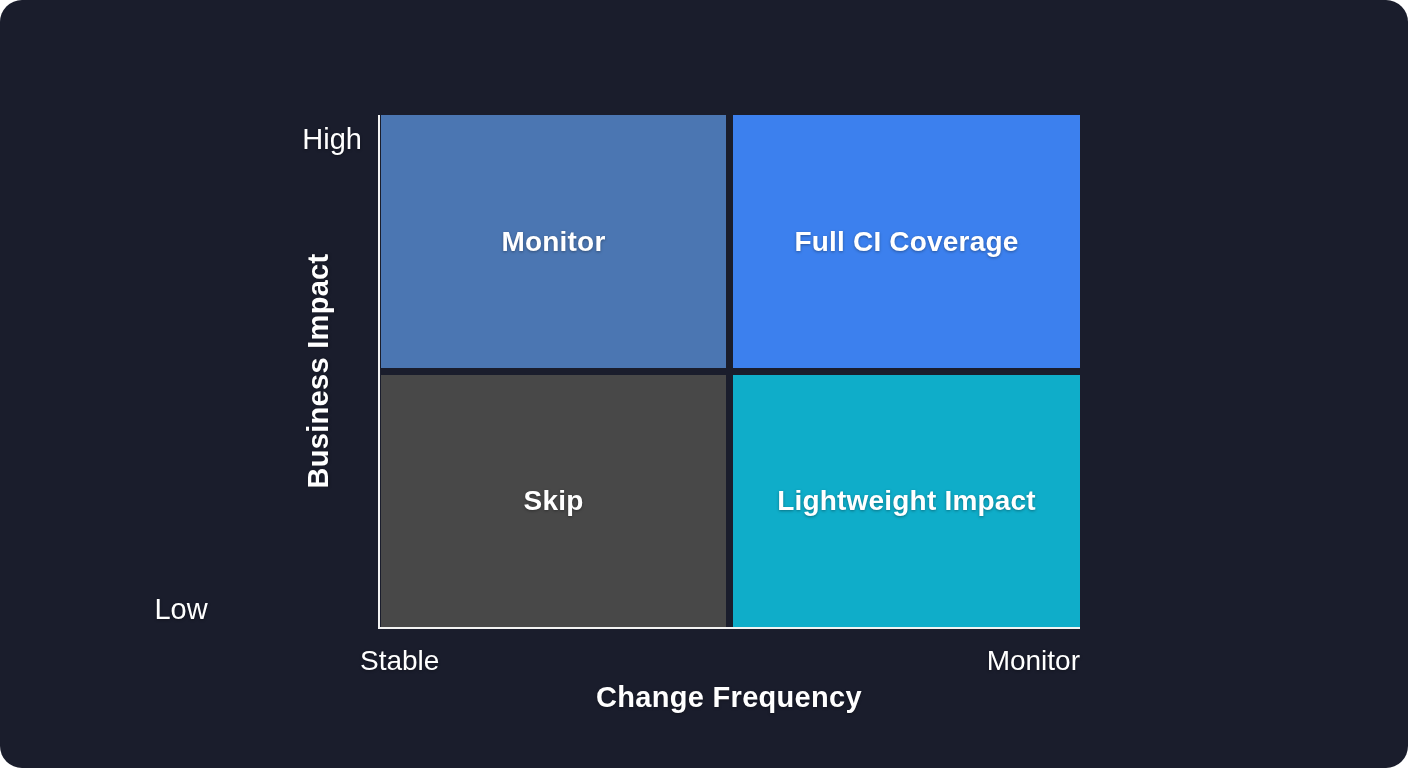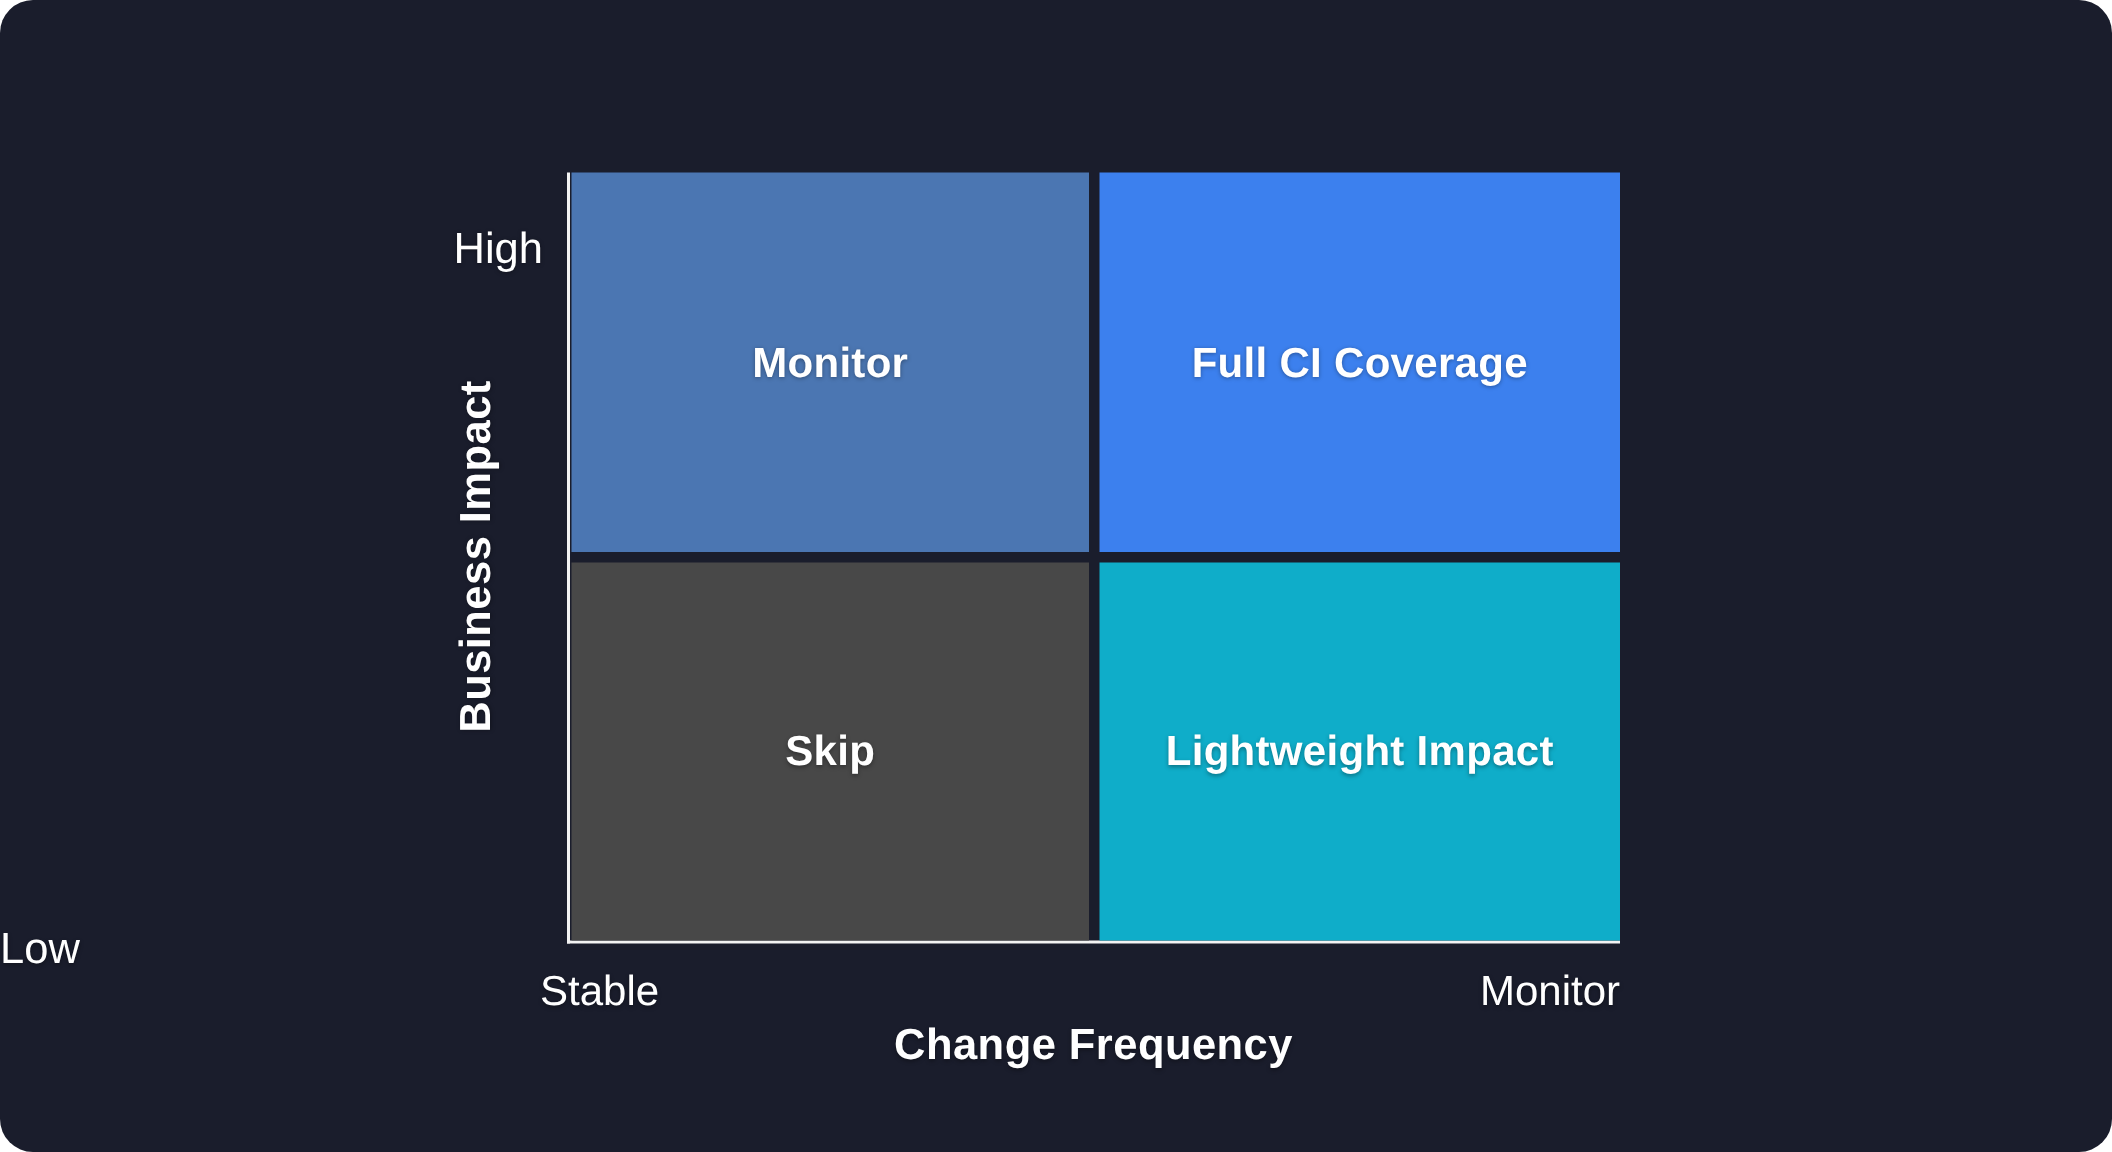--- a/index.html
+++ b/index.html
@@ -63,31 +63,29 @@
   }
   
   .y-tick-high {
     position: absolute;
     left: 0;
     top: 121px;
     width: 362px;
     text-align: right;
     font-size: 29px;
     line-height: 36px;
-    margin-top: 27px;
   }
   .y-tick-low {
     position: absolute;
     left: 0;
     top: 591px;
     width: 362px;
-    text-align: left;
+    text-align: center;
     font-size: 29px;
     line-height: 36px;
-    margin-top: 24px;
   }
   .y-axis-title {
     position: absolute;
     left: 318px;
     top: 371px;
     transform: translate(-50%, -50%) rotate(-90deg);
     font-size: 29px;
     font-weight: bold;
     letter-spacing: 0.3px;
   }

